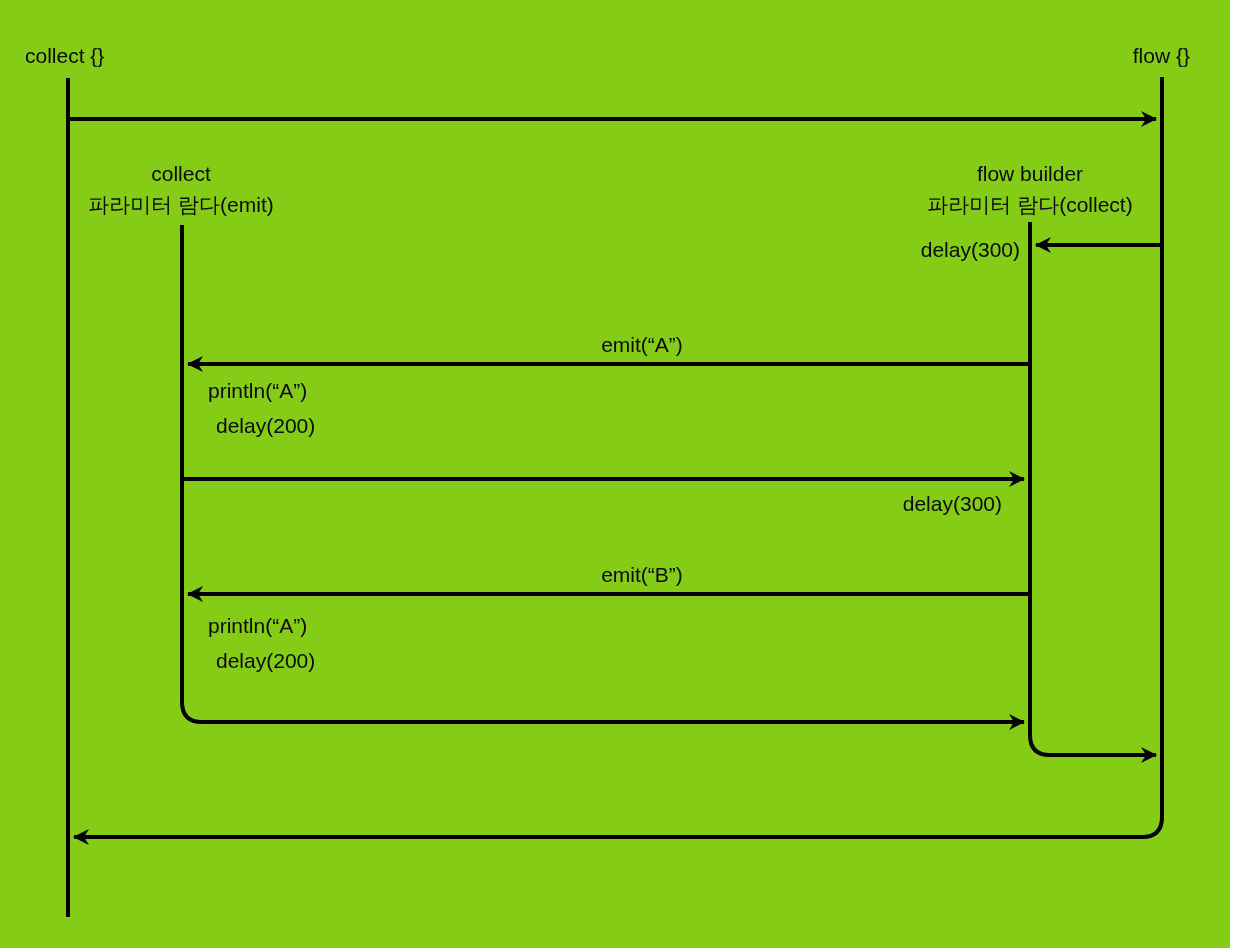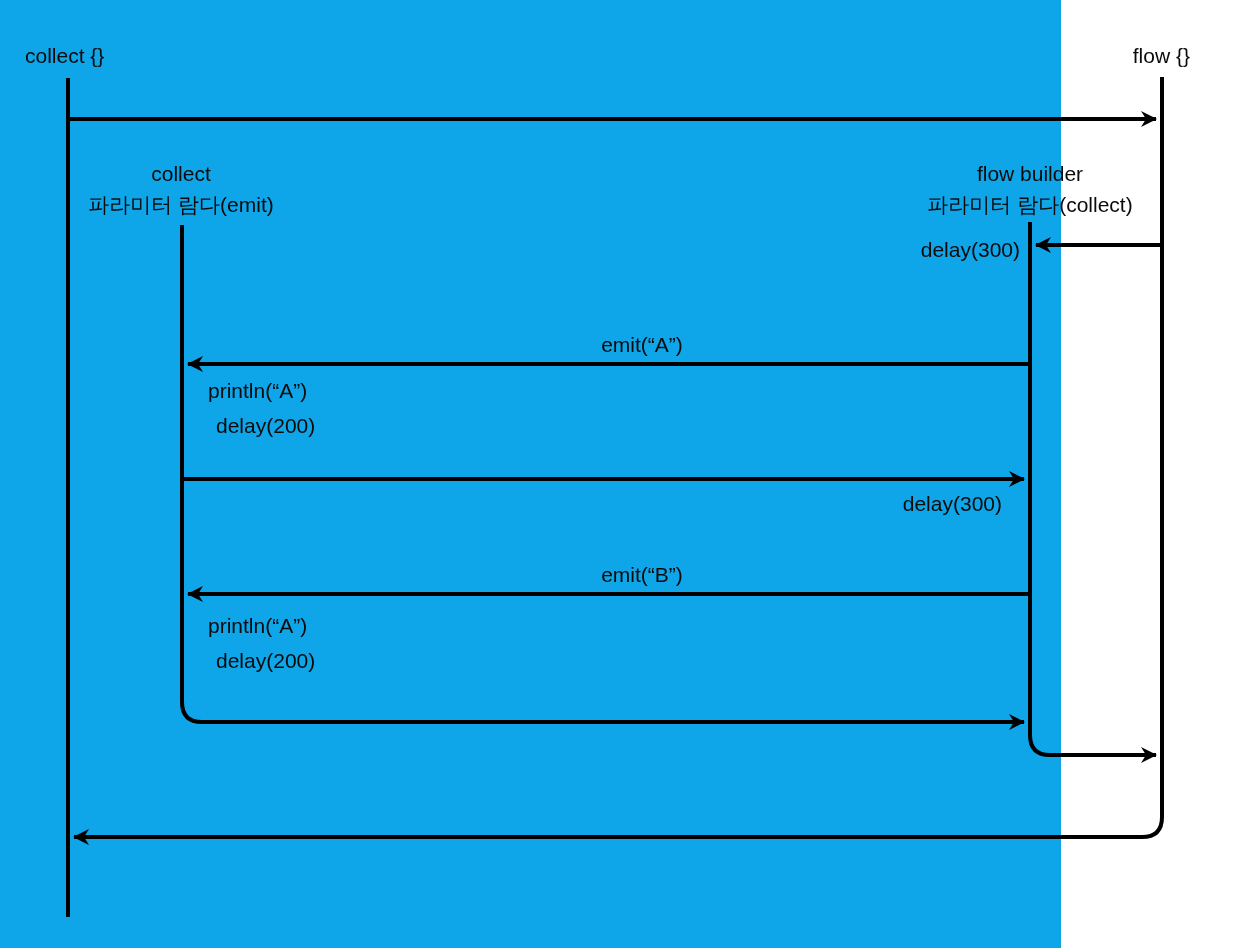--- a/index.html
+++ b/index.html
@@ -6,23 +6,23 @@
     margin: 0;
     padding: 0;
     background: #ffffff;
     width: 1235px;
     height: 948px;
     overflow: hidden;
     font-family: "Liberation Sans", "DejaVu Sans", sans-serif;
   }
   .diagram-wrap {
     position: relative;
-    width: 1061px;
+    width: 1230px;
     height: 948px;
-    background: #0ea5e9;
+    background: #84cc16;
   }
   svg text {
     font-family: "Liberation Sans", "DejaVu Sans", sans-serif;
     font-size: 21px;
     fill: #0b0b0b;
   }
   svg .lifeline, svg .arrow {
     stroke: #000000;
     stroke-width: 4;
     fill: none;

